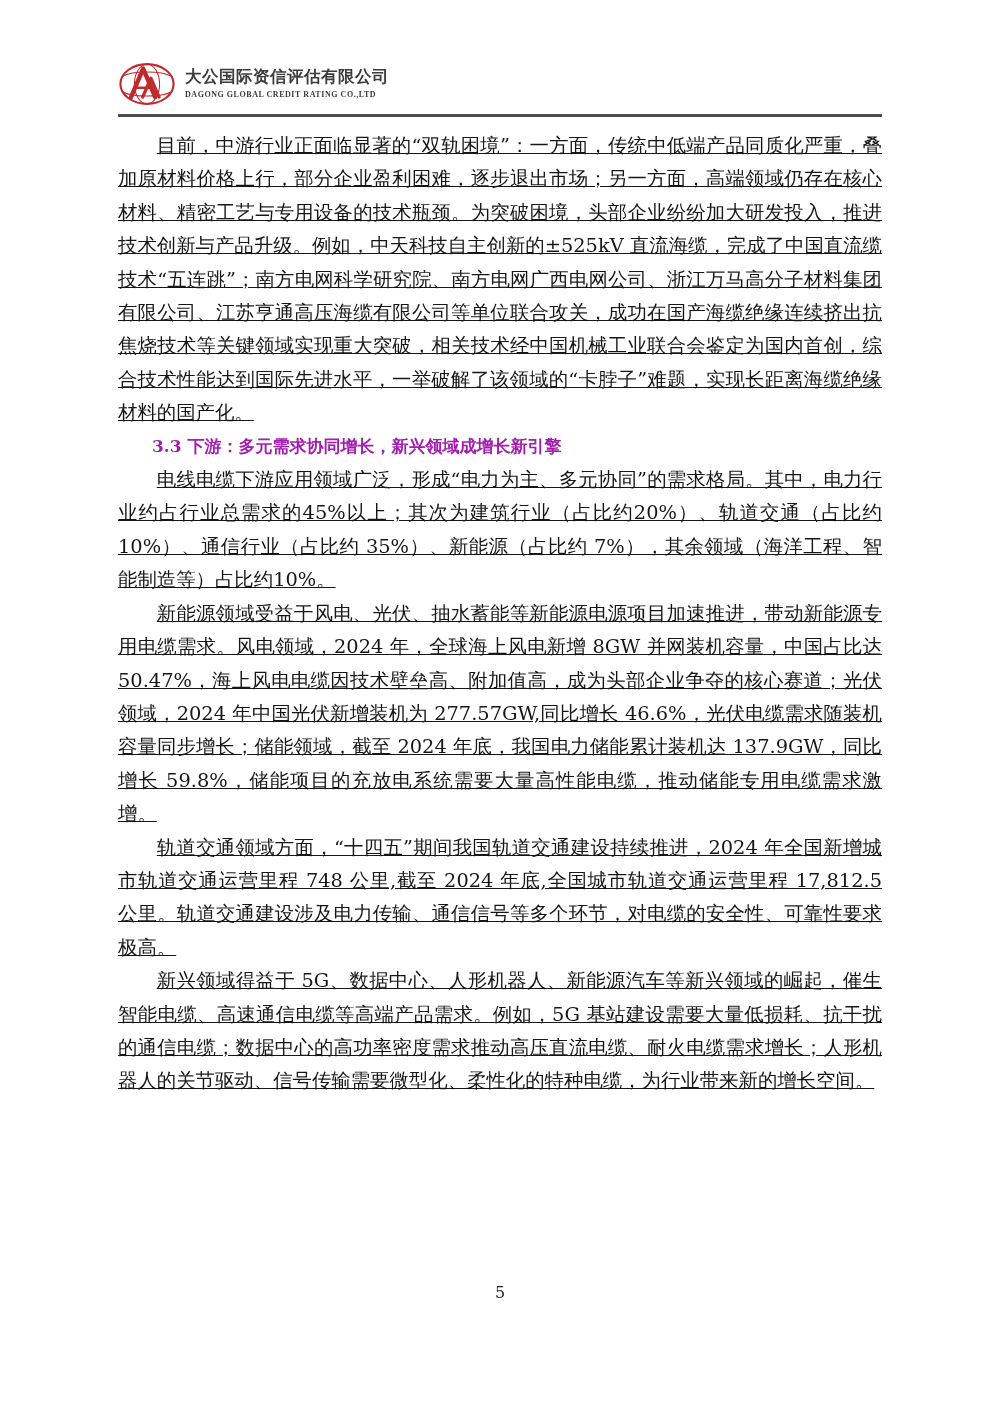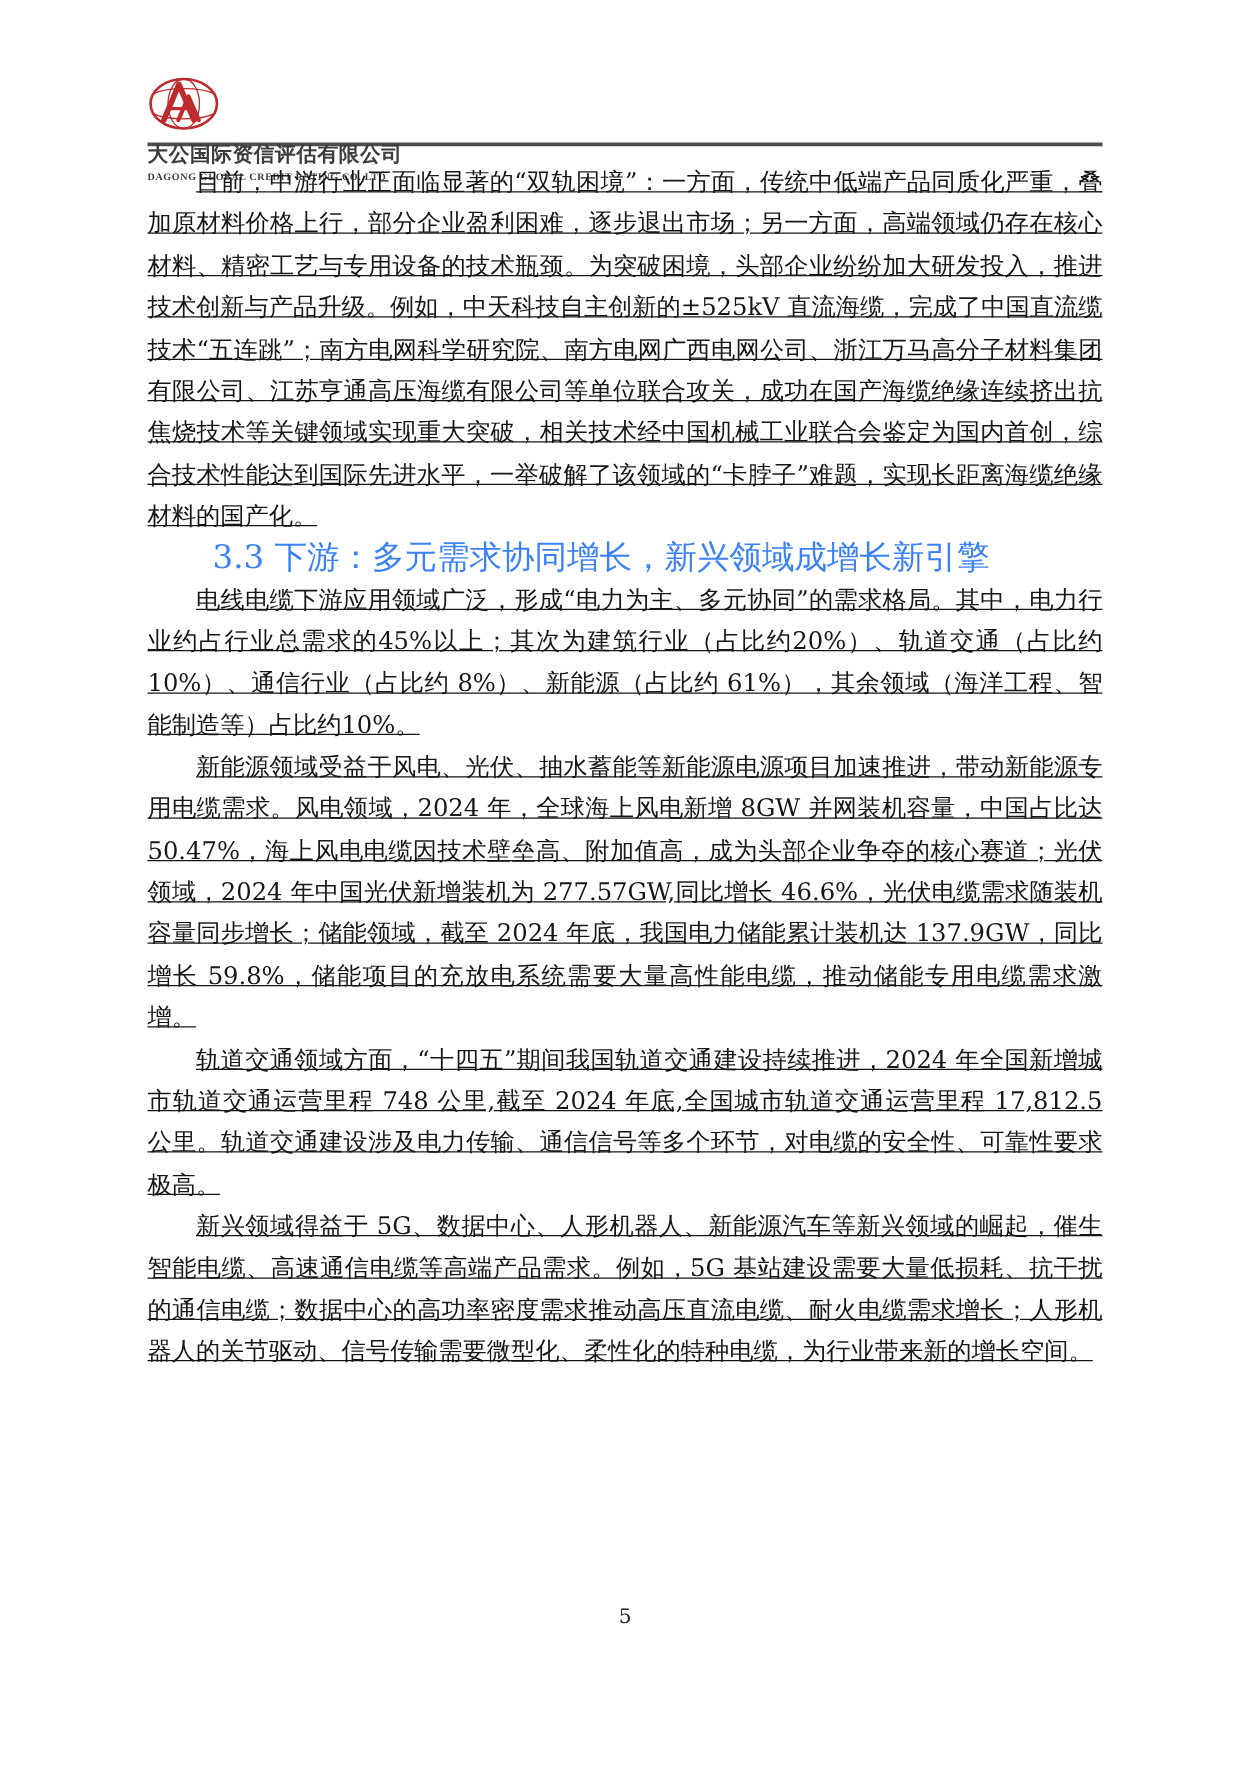--- a/index.html
+++ b/index.html
@@ -15,25 +15,25 @@
     background: #ffffff;
     box-sizing: border-box;
     padding: 60px 118px 0 118px;
     overflow: hidden;
     font-family: "DejaVu Serif", "Liberation Serif", serif;
     color: #161616;
   }
   
   .letterhead {
     display: flex;
+    align-items: center;
     gap: 9px;
     height: 47px;
     padding-bottom: 7px;
     border-bottom: 3px solid #4d4d4d;
-    flex-direction: column;
   }
   .logo {
     width: 58px;
     height: 46px;
     flex: 0 0 auto;
   }
   .brand-cn {
     font-family: "DejaVu Sans", "Liberation Sans", sans-serif;
     font-weight: 700;
     font-size: 16.5px;
@@ -56,25 +56,25 @@
     line-height: 33.4px;
     text-align: justify;
   }
   .body-text p {
     margin: 0;
     text-indent: 2em;
     text-decoration: underline;
   }
   .section-heading {
     margin: 0;
-    font-size: 26px;
+    font-size: 17px;
     line-height: 33.4px;
-    font-weight: 400;
+    font-weight: 700;
     text-indent: 2em;
-    color: #3b82f6;
+    color: #a21caf;
   }
   
   .page-footer {
     position: absolute;
     left: 0;
     top: 1283px;
     width: 100%;
     text-align: center;
     font-size: 16px;
     color: #222222;
@@ -103,21 +103,21 @@
     </span>
     <div class="brand">
       <div class="brand-cn">大公国际资信评估有限公司</div>
       <div class="brand-en">DAGONG GLOBAL CREDIT RATING CO.,LTD</div>
     </div>
   </header>
 
   <main class="body-text">
     <p>目前，中游行业正面临显著的“双轨困境”：一方面，传统中低端产品同质化严重，叠加原材料价格上行，部分企业盈利困难，逐步退出市场；另一方面，高端领域仍存在核心材料、精密工艺与专用设备的技术瓶颈。为突破困境，头部企业纷纷加大研发投入，推进技术创新与产品升级。例如，中天科技自主创新的±525kV 直流海缆，完成了中国直流缆技术“五连跳”；南方电网科学研究院、南方电网广西电网公司、浙江万马高分子材料集团有限公司、江苏亨通高压海缆有限公司等单位联合攻关，成功在国产海缆绝缘连续挤出抗焦烧技术等关键领域实现重大突破，相关技术经中国机械工业联合会鉴定为国内首创，综合技术性能达到国际先进水平，一举破解了该领域的“卡脖子”难题，实现长距离海缆绝缘材料的国产化。</p>
     <h3 class="section-heading">3.3 下游：多元需求协同增长，新兴领域成增长新引擎</h3>
-    <p>电线电缆下游应用领域广泛，形成“电力为主、多元协同”的需求格局。其中，电力行业约占行业总需求的45%以上；其次为建筑行业（占比约20%）、轨道交通（占比约10%）、通信行业（占比约 8%）、新能源（占比约 61%），其余领域（海洋工程、智能制造等）占比约10%。</p>
+    <p>电线电缆下游应用领域广泛，形成“电力为主、多元协同”的需求格局。其中，电力行业约占行业总需求的45%以上；其次为建筑行业（占比约20%）、轨道交通（占比约10%）、通信行业（占比约 35%）、新能源（占比约 7%），其余领域（海洋工程、智能制造等）占比约10%。</p>
     <p>新能源领域受益于风电、光伏、抽水蓄能等新能源电源项目加速推进，带动新能源专用电缆需求。风电领域，2024 年，全球海上风电新增 8GW 并网装机容量，中国占比达 50.47%，海上风电电缆因技术壁垒高、附加值高，成为头部企业争夺的核心赛道；光伏领域，2024 年中国光伏新增装机为 277.57GW,同比增长 46.6%，光伏电缆需求随装机容量同步增长；储能领域，截至 2024 年底，我国电力储能累计装机达 137.9GW，同比增长 59.8%，储能项目的充放电系统需要大量高性能电缆，推动储能专用电缆需求激增。</p>
     <p>轨道交通领域方面，“十四五”期间我国轨道交通建设持续推进，2024 年全国新增城市轨道交通运营里程 748 公里,截至 2024 年底,全国城市轨道交通运营里程 17,812.5 公里。轨道交通建设涉及电力传输、通信信号等多个环节，对电缆的安全性、可靠性要求极高。</p>
     <p>新兴领域得益于 5G、数据中心、人形机器人、新能源汽车等新兴领域的崛起，催生智能电缆、高速通信电缆等高端产品需求。例如，5G 基站建设需要大量低损耗、抗干扰的通信电缆；数据中心的高功率密度需求推动高压直流电缆、耐火电缆需求增长；人形机器人的关节驱动、信号传输需要微型化、柔性化的特种电缆，为行业带来新的增长空间。</p>
   </main>
 
   <footer class="page-footer">
     <span>5</span>
   </footer>
 
 </div>

